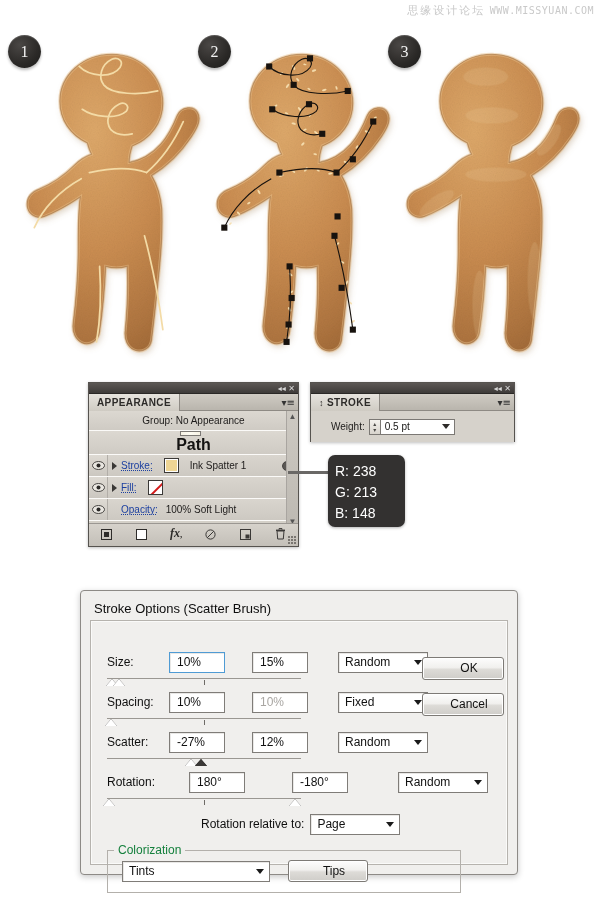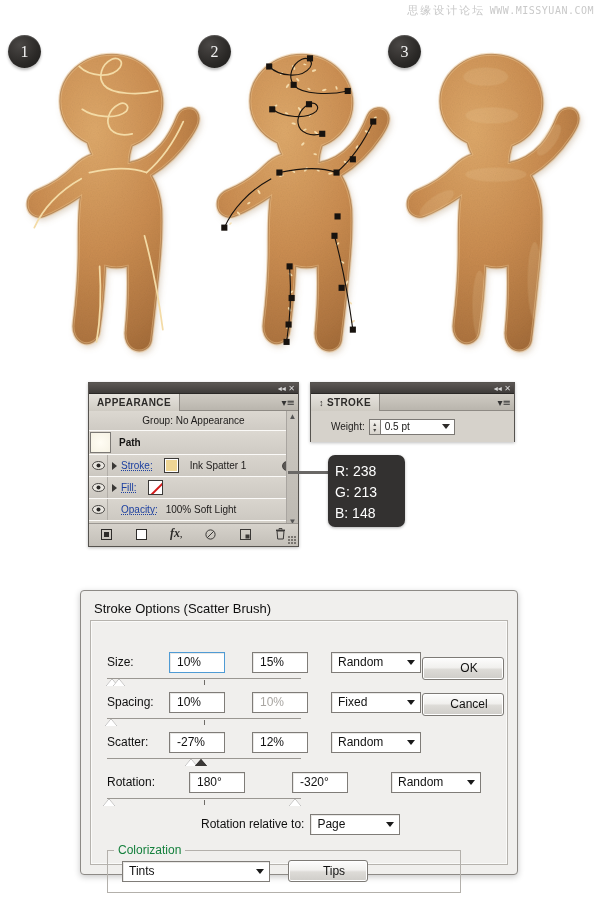--- a/index.html
+++ b/index.html
@@ -119,23 +119,24 @@
     border:1px solid #44413f;
   }
   .ap-head {
     height:20px; display:flex; align-items:center; justify-content:center;
     font-size:10px; color:#1d1b1a;
     background:linear-gradient(#dcd8d1,#cfcbc4);
     border-bottom:1px solid #fbfaf8;
   }
   .ap-path {
     height:24px; display:flex; align-items:center;
-    font-size:10px; font-weight:bold; color:#141312;
+    font-size:16px; font-weight:bold; color:#141312;
     background:linear-gradient(#dcd8d1,#cfcbc4);
     border-bottom:1px solid #fbfaf8;
+    flex-direction:column;
   }
   .ap-thumb {
     width:21px;height:21px;margin:0 8px 0 1px;border:1px solid #7c7975;
     background:radial-gradient(circle at 50% 50%, #fffdf4, #f6f2e4);
   }
   .ap-scroll {
     position:absolute; right:0; top:28px; width:12px; bottom:19px;
     background:linear-gradient(#cdc9c2,#bdb9b2); border-left:1px solid #a9a5a0;
   }
   .ap-scroll .arw { font-size:8px; text-align:center; color:#555; line-height:11px; }
@@ -210,21 +211,21 @@
     width:56px; height:21px; border:1px solid #7f7c78; background:#fff;
     font-size:12px; color:#111; display:flex; align-items:center; padding-left:7px;
     box-shadow:inset 1px 1px 0 #e9e8e6;
   }
   .tfield.hilite { border-color:#4f9bd4; }
   .tfield.dim { color:#a9a6a2; }
   .tfield.second { margin-left:27px; }
   .combo {
     width:90px; height:21px; border:1px solid #7f7c78; background:#fff;
     font-size:12px; color:#111; display:flex; align-items:center;
-    justify-content:space-between; padding:0 5px 0 6px; margin-left:23px;
+    justify-content:space-between; padding:0 5px 0 6px; margin-left:30px;
     box-shadow:inset 1px 1px 0 #e9e8e6;
   }
   .combo .ccaret { width:0;height:0;border-left:4px solid transparent;border-right:4px solid transparent;border-top:5px solid #1a1a1a; }
   .slider { position:absolute; left:16px; height:11px; width:194px; }
   .slider .track { position:absolute; top:2px; left:0; right:0; height:1px; background:#9a9792; }
   .slider .mid { position:absolute; top:4px; width:1px; height:5px; background:#6e6b67; }
   .slider .mk {
     position:absolute; top:3px; width:0;height:0;
     border-left:6px solid transparent;border-right:6px solid transparent;
     border-bottom:7px solid #fff; filter:drop-shadow(0 0 0.6px #1a1a1a);
@@ -635,21 +636,21 @@
     </div>
     <div class="slider" style="top:135px;">
       <div class="track"></div>
       <div class="mk" style="left:78px"></div>
       <div class="mk solid" style="left:88px"></div>
     </div>
 
     <div class="row" style="top:150px;gap:20px;">
       <span class="rlabel">Rotation:</span>
       <span class="tfield">180°</span>
-      <span class="tfield second">-320°</span>
+      <span class="tfield second">-180°</span>
       <span class="combo">
         <span>Random</span>
         <span class="ccaret"></span>
       </span>
     </div>
     <div class="slider" style="top:175px;">
       <div class="track"></div>
       <div class="mid" style="left:97px"></div>
       <div class="mk" style="left:-4px"></div>
       <div class="mk" style="left:182px"></div>

